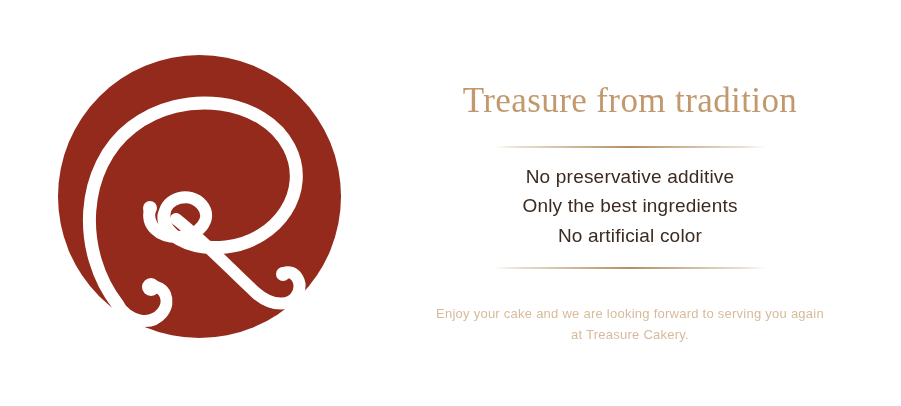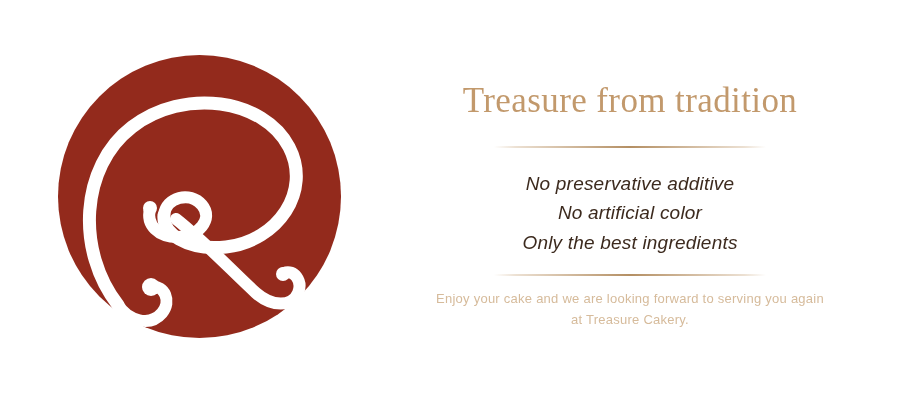--- a/index.html
+++ b/index.html
@@ -65,37 +65,36 @@
         rgba(193,154,108,0.30) 8%,
         rgba(176,137,91,0.95) 50%,
         rgba(193,154,108,0.30) 92%,
         rgba(193,154,108,0) 100%);
   }
   .divider-top { margin-top: 24px; }
   .divider-bottom { margin-top: 17px; }
 
   .claims {
     list-style: none;
-    margin: 7px;
+    margin: 0;
     padding: 14px 0 0 0;
-    font-style: italic;
   }
   .claims li {
     font-family: "Liberation Sans", sans-serif;
     font-size: 19px;
     font-weight: 400;
     color: #3c2a1e;
     line-height: 1.55;
     letter-spacing: 0.2px;
     white-space: nowrap;
   }
 
   .footnote {
     margin: 0;
-    padding-top: 12px;
+    padding-top: 34px;
     font-family: "Liberation Sans", sans-serif;
     font-size: 13px;
     font-weight: 400;
     line-height: 1.62;
     letter-spacing: 0.25px;
     color: #d6bb9b;
   }
   .footnote span { display: block; white-space: nowrap; }
 </style>
 </head>
@@ -137,22 +136,22 @@
   </div>
 
   <div class="content">
 
     <h1 class="headline">Treasure from tradition</h1>
 
     <div class="divider divider-top"></div>
 
     <ul class="claims">
       <li>No preservative additive</li>
+      <li>Only the best ingredients</li>
       <li>No artificial color</li>
-      <li>Only the best ingredients</li>
     </ul>
 
     <div class="divider divider-bottom"></div>
 
     <p class="footnote">
       <span>Enjoy your cake and we are looking forward to serving you again</span>
       <span>at Treasure Cakery.</span>
     </p>
 
   </div>

